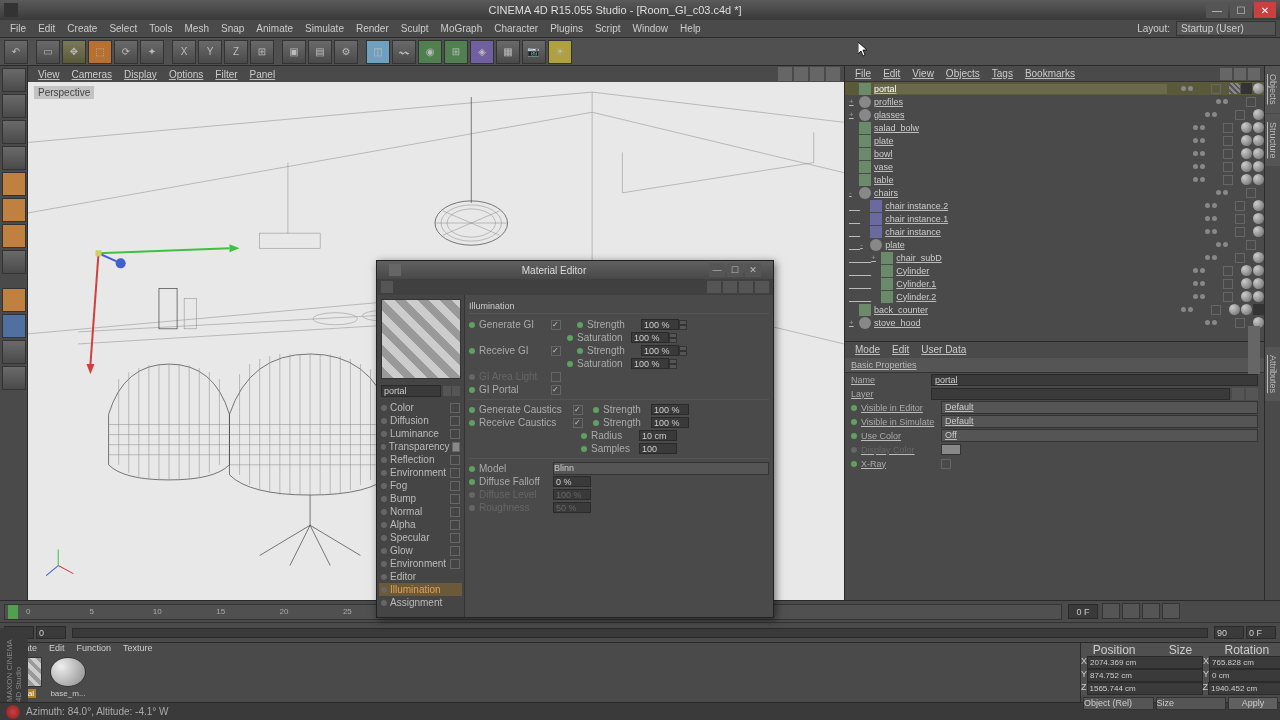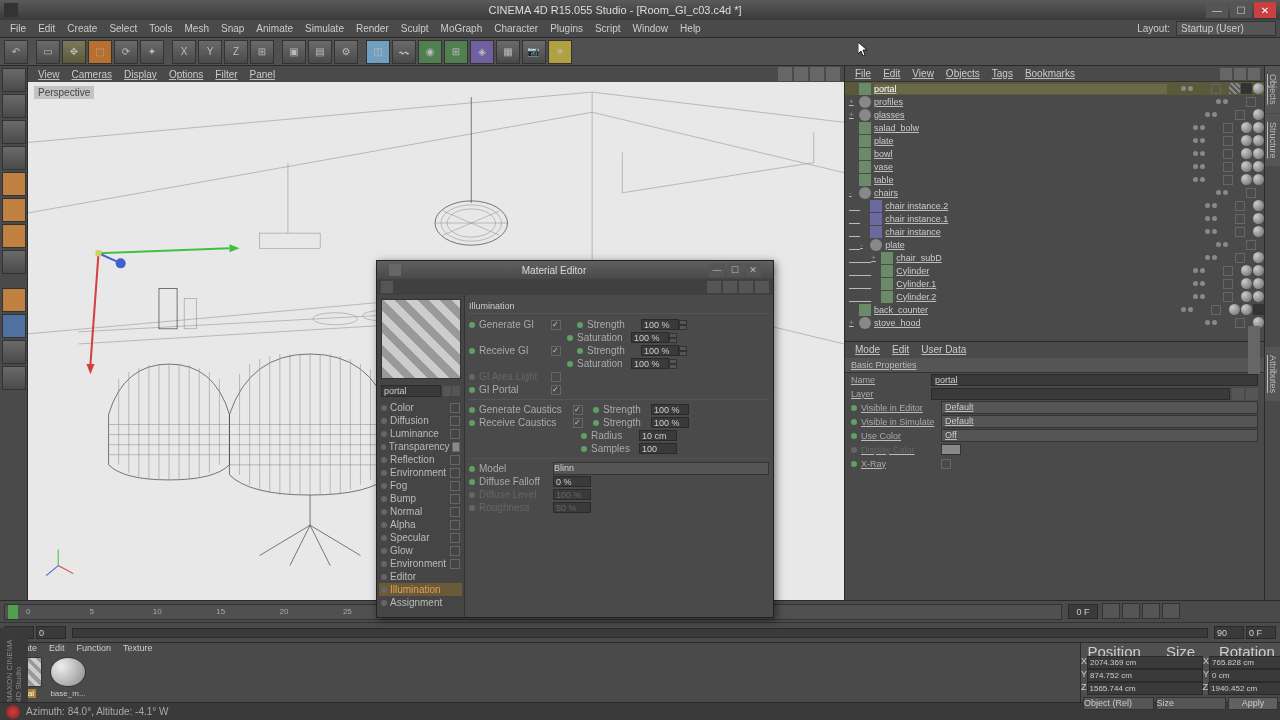--- a/index.html
+++ b/index.html
@@ -159,21 +159,21 @@
 .mat-thumbs { display: flex; gap: 4px; padding: 4px; }
 .mat-thumb { width: 40px; display: flex; flex-direction: column; align-items: center; }
 .mat-thumb-img { width: 36px; height: 30px; background: repeating-linear-gradient(45deg, #999, #999 4px, #ccc 4px, #ccc 8px); border: 1px solid #333; }
 .mat-thumb-img.sphere { background: radial-gradient(circle at 30% 30%, #eee, #888); border-radius: 50%; }
 .mat-thumb-name { font-size: 8px; color: #ccc; margin-top: 2px; }
 .mat-thumb-name.sel { background: #b08030; color: #fff; padding: 0 2px; }
 
 
 .coords-panel { width: 200px; border-left: 1px solid #2a2a2a; display: flex; flex-direction: column; }
 .coords-header { display: flex; height: 13px; background: #505050; }
-.coords-header span { flex: 1; text-align: center; font-size: 15px; color: #ccc; }
+.coords-header span { flex: 1; text-align: center; font-size: 12px; color: #ccc; }
 .coords-row { display: flex; height: 13px; }
 .coords-label { width: 12px; text-align: center; font-size: 9px; color: #ccc; background: #505050; }
 .coords-input { flex: 1; background: #3a3a3a; border: 1px solid #2a2a2a; color: #ccc; font-size: 8px; padding: 0 2px; }
 .coords-footer { display: flex; gap: 2px; padding: 2px; }
 .coords-select { flex: 1; background: #555; border: 1px solid #333; color: #ccc; font-size: 9px; height: 13px; }
 .coords-apply { width: 50px; background: #606060; border: 1px solid #333; color: #ccc; font-size: 9px; height: 13px; text-align: center; }
 
 
 .statusbar { height: 18px; background: #3a3a3a; display: flex; align-items: center; padding: 0 6px; border-top: 1px solid #2a2a2a; }
 .status-icon { width: 14px; height: 14px; background: radial-gradient(circle, #d04040, #802020); border-radius: 50%; margin-right: 6px; }

